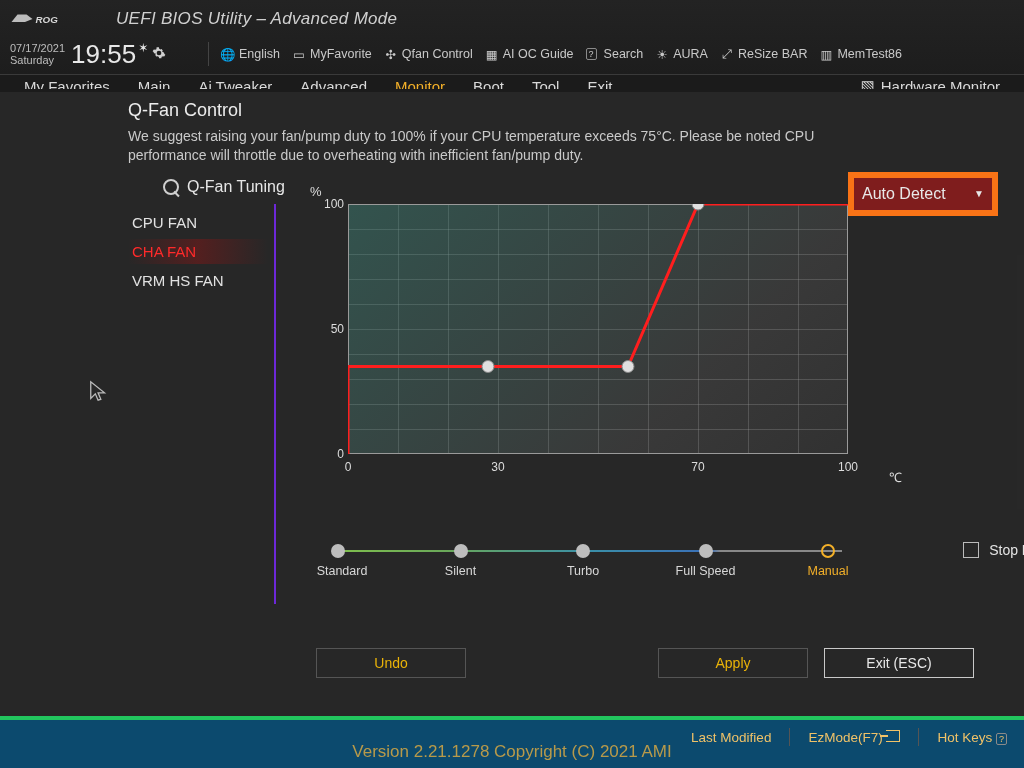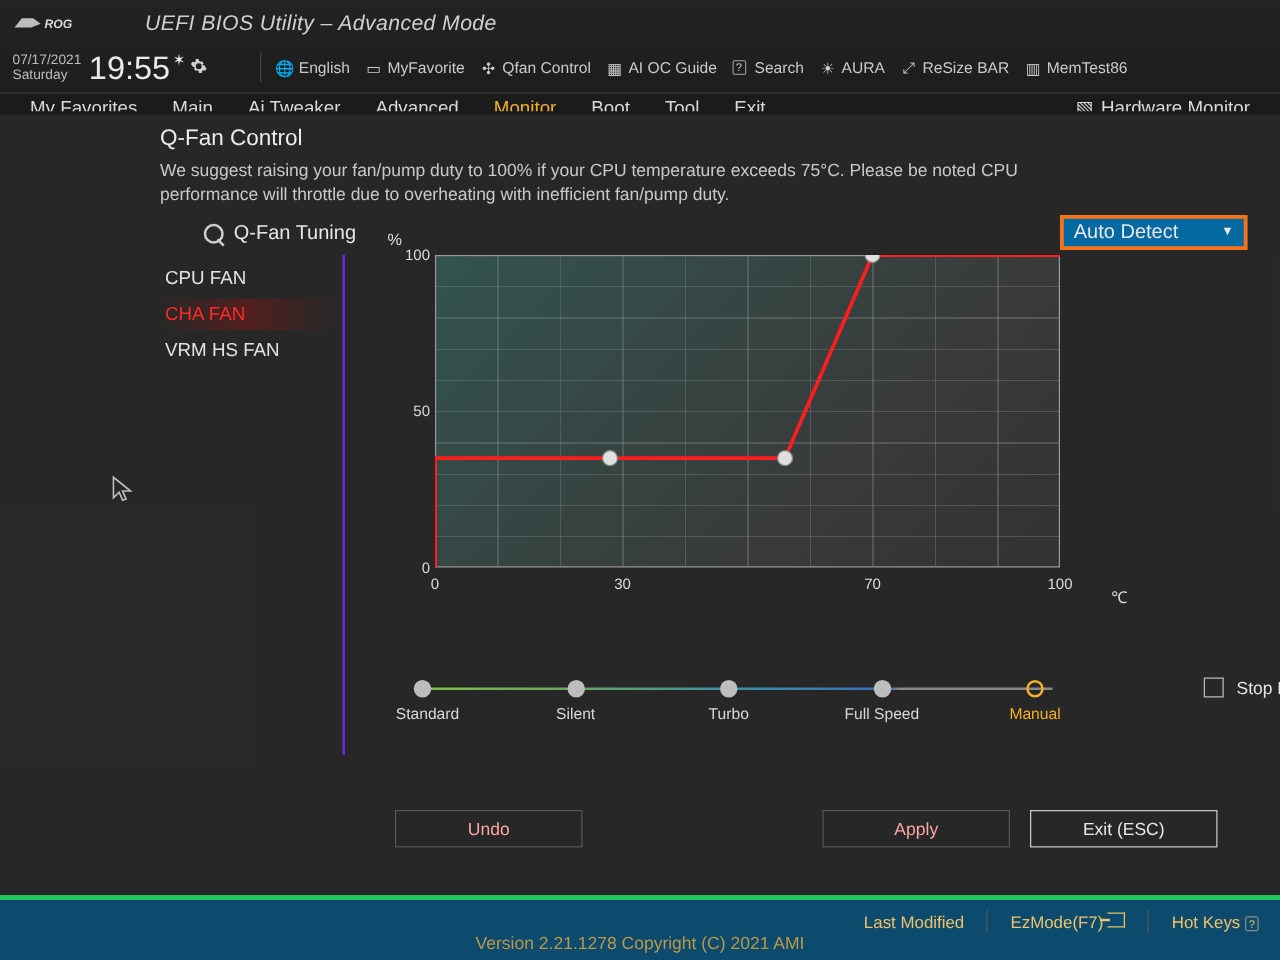--- a/index.html
+++ b/index.html
@@ -54,22 +54,22 @@
   .body-row { display:flex; margin-top:8px; }
   .fanlist { width:148px; border-right:2px solid #6d28d9; padding-top:6px; padding-right:6px; height:400px;}
   .fanlist .item { font-size:15px; color:#e2e2e2; padding:4px 6px 4px 4px; margin-bottom:4px; cursor:pointer;}
   .fanlist .item.active { color:#ff2a2a; background:linear-gradient(to right, rgba(120,25,25,0.0), rgba(120,25,25,0.55), rgba(120,25,25,0.0)); }
   .cursor-arrow { position:absolute; left:88px; top:288px; }
 
   .chart-area { flex:1; padding-left:14px; position:relative; }
 
   .dropdown {
     position:absolute; right:0; top:-32px;
-    width:150px; height:28px;
-    border:3px solid #f97316; background:#0369a1;
+    width:150px; height:44px;
+    border:6px solid #f97316; background:#7f1d1d;
     display:flex; align-items:center; justify-content:space-between;
     padding:0 8px; font-size:16px; color:#e8e8e8; cursor:pointer;
   }
   .dropdown .car { font-size:10px; }
 
   
   .chartbox { position:relative; width:560px; height:280px; margin-left:28px; }
   .axis-y-label { position:absolute; left:-8px; top:-20px; font-size:13px; color:#ddd; }
   .axis-x-label { position:absolute; right:-24px; bottom:-2px; font-size:13px; color:#ddd; }
   .grid {
@@ -93,32 +93,32 @@
   .pdot.ring { background:transparent; border:2px solid #f3b029; width:14px; height:14px;}
   .plabel { position:absolute; top:20px; font-size:12.5px; color:#d8d8d8; transform:translateX(-50%); white-space:nowrap;}
   .plabel.active { color:#f3b029; }
 
   .stopfan { position:absolute; right:-168px; top:-2px; display:flex; align-items:center; gap:10px; font-size:14px; color:#e4e4e4;}
   .cbox { width:16px; height:16px; border:1px solid #bbb; }
 
   
   .actions { display:flex; gap:16px; margin-top:44px; margin-left:188px;}
   .btn { width:150px; height:30px; border:1px solid #777; display:flex; align-items:center; justify-content:center; font-size:14px; cursor:pointer;}
-  .btn.disabled { color:#fca5a5; border-color:#555;}
+  .btn.disabled { color:#eab308; border-color:#555;}
   .btn.primary { color:#e8e8e8; border-color:#c9c9c9;}
   .actions .spacer { width:160px; }
 
   
   .footer {
     position:absolute; left:0; right:0; bottom:0; height:52px;
     background:#0c4a6e; border-top:4px solid #22c55e;text-decoration:underline;
   }
   .footer .links { position:absolute; right:14px; top:8px; display:flex; align-items:center; gap:18px; font-size:13.5px; color:#f0c268;}
   .vline { width:1px; height:18px; background:#555;}
-  .footer .copy { position:absolute; left:0; right:0; bottom:6px; text-align:center; font-size:14px; color:#b89a4a;}
+  .footer .copy { position:absolute; left:0; right:0; bottom:6px; text-align:center; font-size:17px; color:#b89a4a;}
   .exit-icon { display:inline-block; width:14px; height:12px; border:1px solid #f0c268; border-left:none; position:relative;}
   .exit-icon::after{content:""; position:absolute; left:-6px; top:4px; width:8px; height:2px; background:#f0c268;}
 </style>
 </head>
 <body>
 
 <div class="topbar">
   <div class="titlebar">
     <span class="logo">
       <svg viewBox="0 0 80 20">

